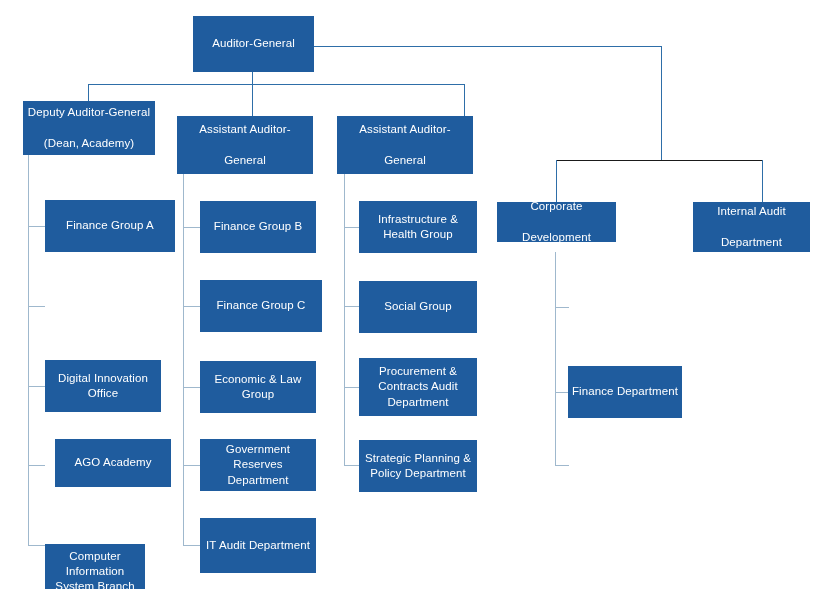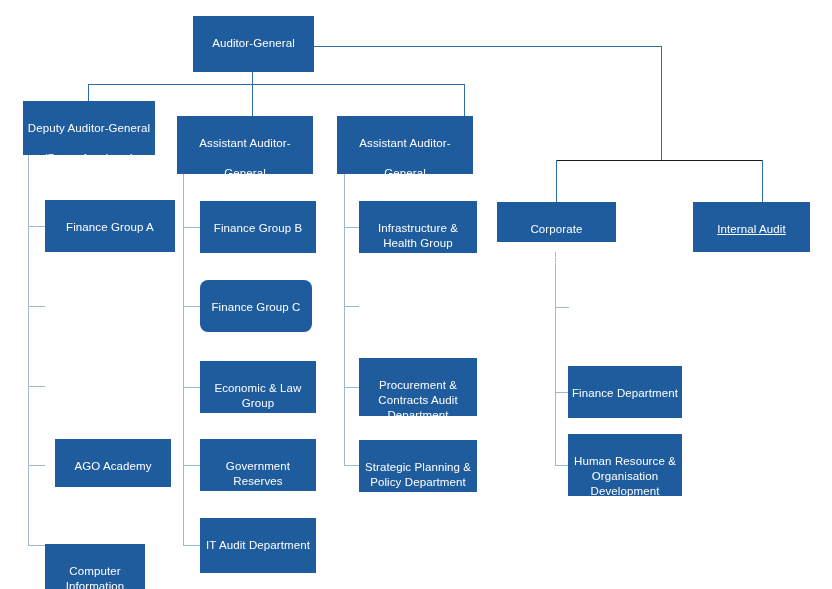--- a/index.html
+++ b/index.html
@@ -16,21 +16,21 @@
     width: 832px;
     height: 589px;
     background: #ffffff;
     overflow: hidden;
   }
   .node {
     position: absolute;
     background: #1F5C9E;
     color: #ffffff;
     display: flex;
-    align-items: flex-start;
+    align-items: center;
     justify-content: center;
     text-align: center;
     font-size: 11.5px;
     line-height: 1.32;
     letter-spacing: 0.1px;
     box-sizing: border-box;
     padding: 20px 4px;
     z-index: 2;
   }
   .node span {
@@ -119,63 +119,66 @@
     </span>
   </div>
 
   <div class="node" style="left:497px; top:202px; width:119px; height:32px;">
     <span>
       <span>Corporate</span><br>
       <span>Development</span>
     </span>
   </div>
 
-  <div class="node" style="left:693px; top:202px; width:117px; height:50px;text-decoration:underline;">
+  <div class="node" style="left:693px; top:202px; width:117px; height:50px;">
     <span>
       <span>Internal Audit</span><br>
       <span>Department</span>
     </span>
   </div>
 
   <div class="node" style="left:45px; top:200px; width:130px; height:52px;">
     <span>Finance Group A</span>
+  </div>
+  <div class="node" style="left:45px; top:360px; width:116px; height:52px;">
+    <span>Digital Innovation Office</span>
   </div>
   <div class="node" style="left:55px; top:439px; width:116px; height:48px;">
     <span>AGO Academy</span>
   </div>
   <div class="node" style="left:45px; top:544px; width:100px; height:55px;">
     <span>Computer Information System Branch</span>
   </div>
 
   <div class="node" style="left:200px; top:201px; width:116px; height:52px;">
     <span>Finance Group B</span>
   </div>
-  <div class="node" style="left:200px; top:280px; width:112px; height:52px;border-radius:8px;">
+  <div class="node" style="left:200px; top:280px; width:122px; height:52px;">
     <span>Finance Group C</span>
   </div>
   <div class="node" style="left:200px; top:361px; width:116px; height:52px;">
     <span>Economic &amp; Law Group</span>
   </div>
   <div class="node" style="left:200px; top:439px; width:116px; height:52px;">
     <span>Government Reserves Department</span>
   </div>
   <div class="node" style="left:200px; top:518px; width:116px; height:55px;">
     <span>IT Audit Department</span>
   </div>
 
   <div class="node" style="left:359px; top:201px; width:118px; height:52px;">
     <span>Infrastructure &amp; Health Group</span>
   </div>
+  <div class="node" style="left:359px; top:281px; width:118px; height:52px;">
+    <span>Social Group</span>
+  </div>
   <div class="node" style="left:359px; top:358px; width:118px; height:58px;">
     <span>Procurement &amp; Contracts Audit Department</span>
   </div>
   <div class="node" style="left:359px; top:440px; width:118px; height:52px;">
     <span>Strategic Planning &amp; Policy Department</span>
   </div>
 
   <div class="node" style="left:568px; top:366px; width:114px; height:52px;">
     <span>Finance Department</span>
   </div>
-  <div class="node" style="left:568px; top:434px; width:114px; height:62px;">
-    <span>Human Resource &amp; Organisation Development Department</span>
-  </div>
 
 </div>
 
 </body></html>

